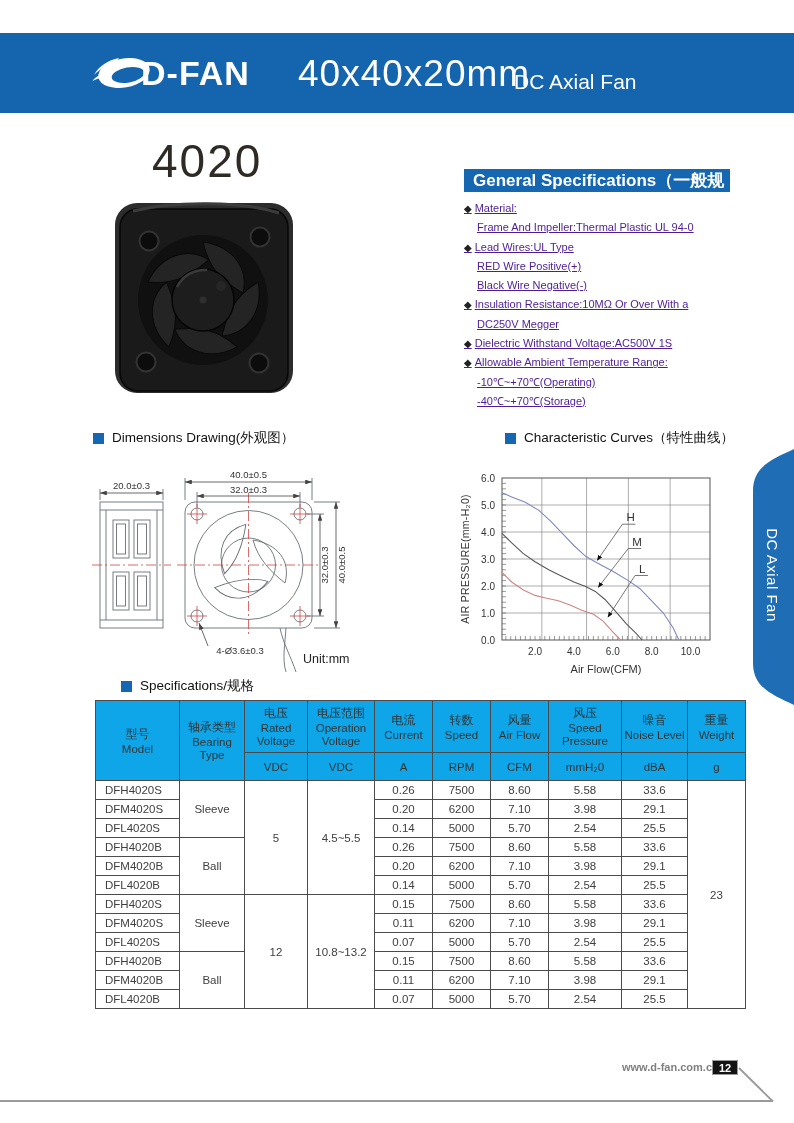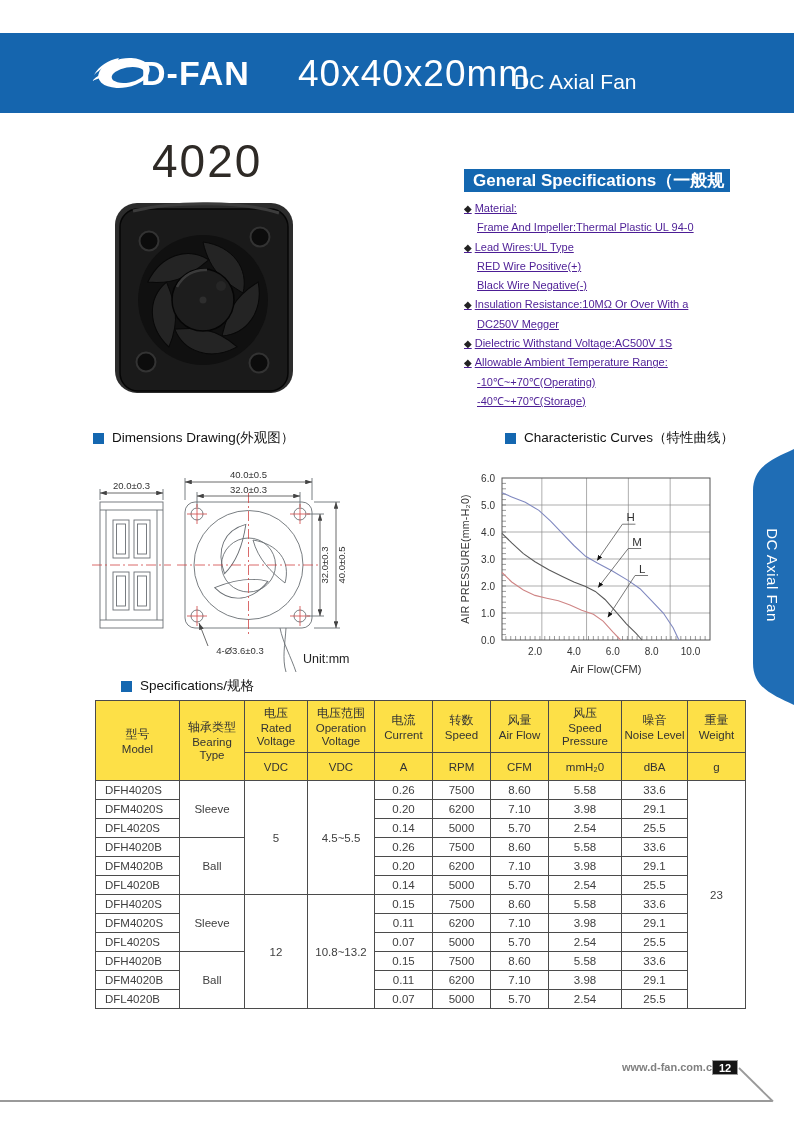--- a/index.html
+++ b/index.html
@@ -35,21 +35,21 @@
 
   .dim-svg { position:absolute; left:90px; top:462px; }
   .curves-svg { position:absolute; left:448px; top:466px; }
   .ylabel { position:absolute; left:381px; top:552px; width:170px; height:14px; transform:rotate(-90deg);
             text-align:center; font-size:10.5px; color:#333; letter-spacing:0.3px; }
 
   
   .spec-table { position:absolute; left:95px; top:700px; width:650px; border-collapse:collapse; table-layout:fixed;
                 font-size:11.5px; color:#404040; }
   .spec-table th, .spec-table td { border:1px solid #4b4b4b; text-align:center; vertical-align:middle; font-weight:normal; }
-  .spec-table thead th { background:#fde047; color:#333; }
+  .spec-table thead th { background:#0ea5e9; color:#333; }
   .spec-table tr.h1 th { height:52px; }
   .spec-table tr.h2 th { height:28px; }
   .spec-table tbody tr { height:19px; }
   .spec-table .cn { font-size:12px; display:block; }
   .spec-table .en { font-size:11.5px; display:block; line-height:13px; }
   .spec-table td.model-cell { text-align:left; padding-left:9px; }
   .spec-table { border:1.5px solid #3c3c3c; }
 
   
   .side-tab-svg { position:absolute; left:744px; top:446px; }

